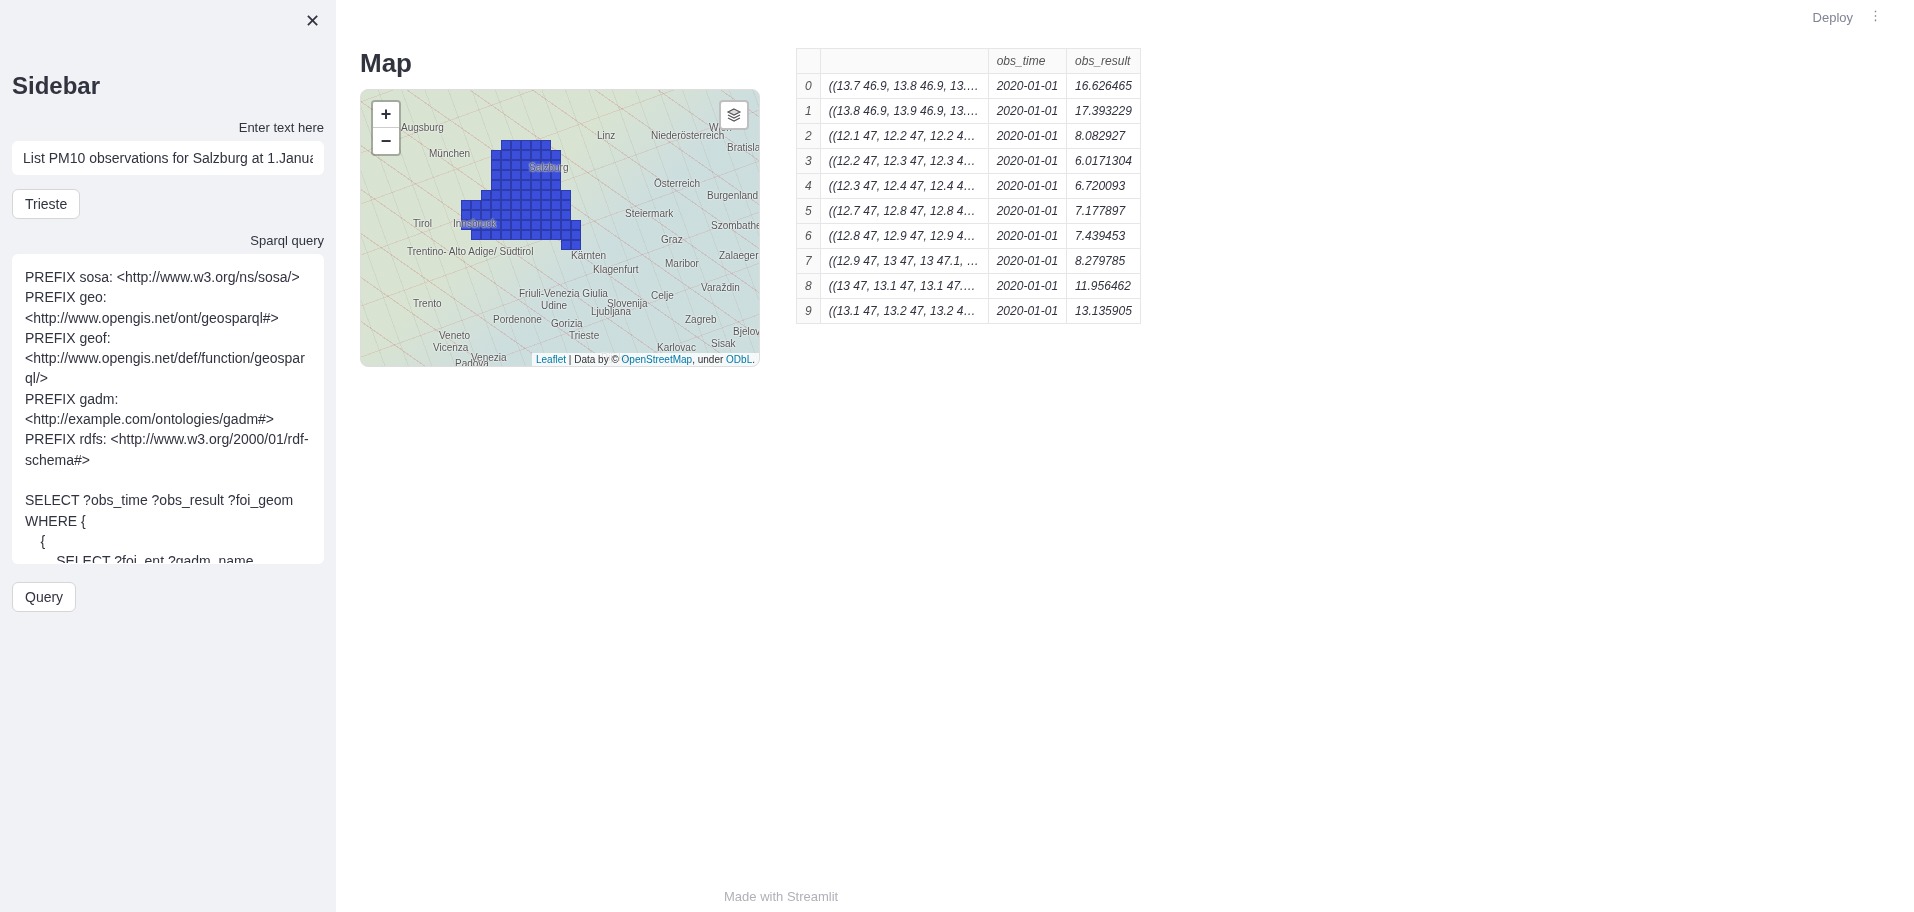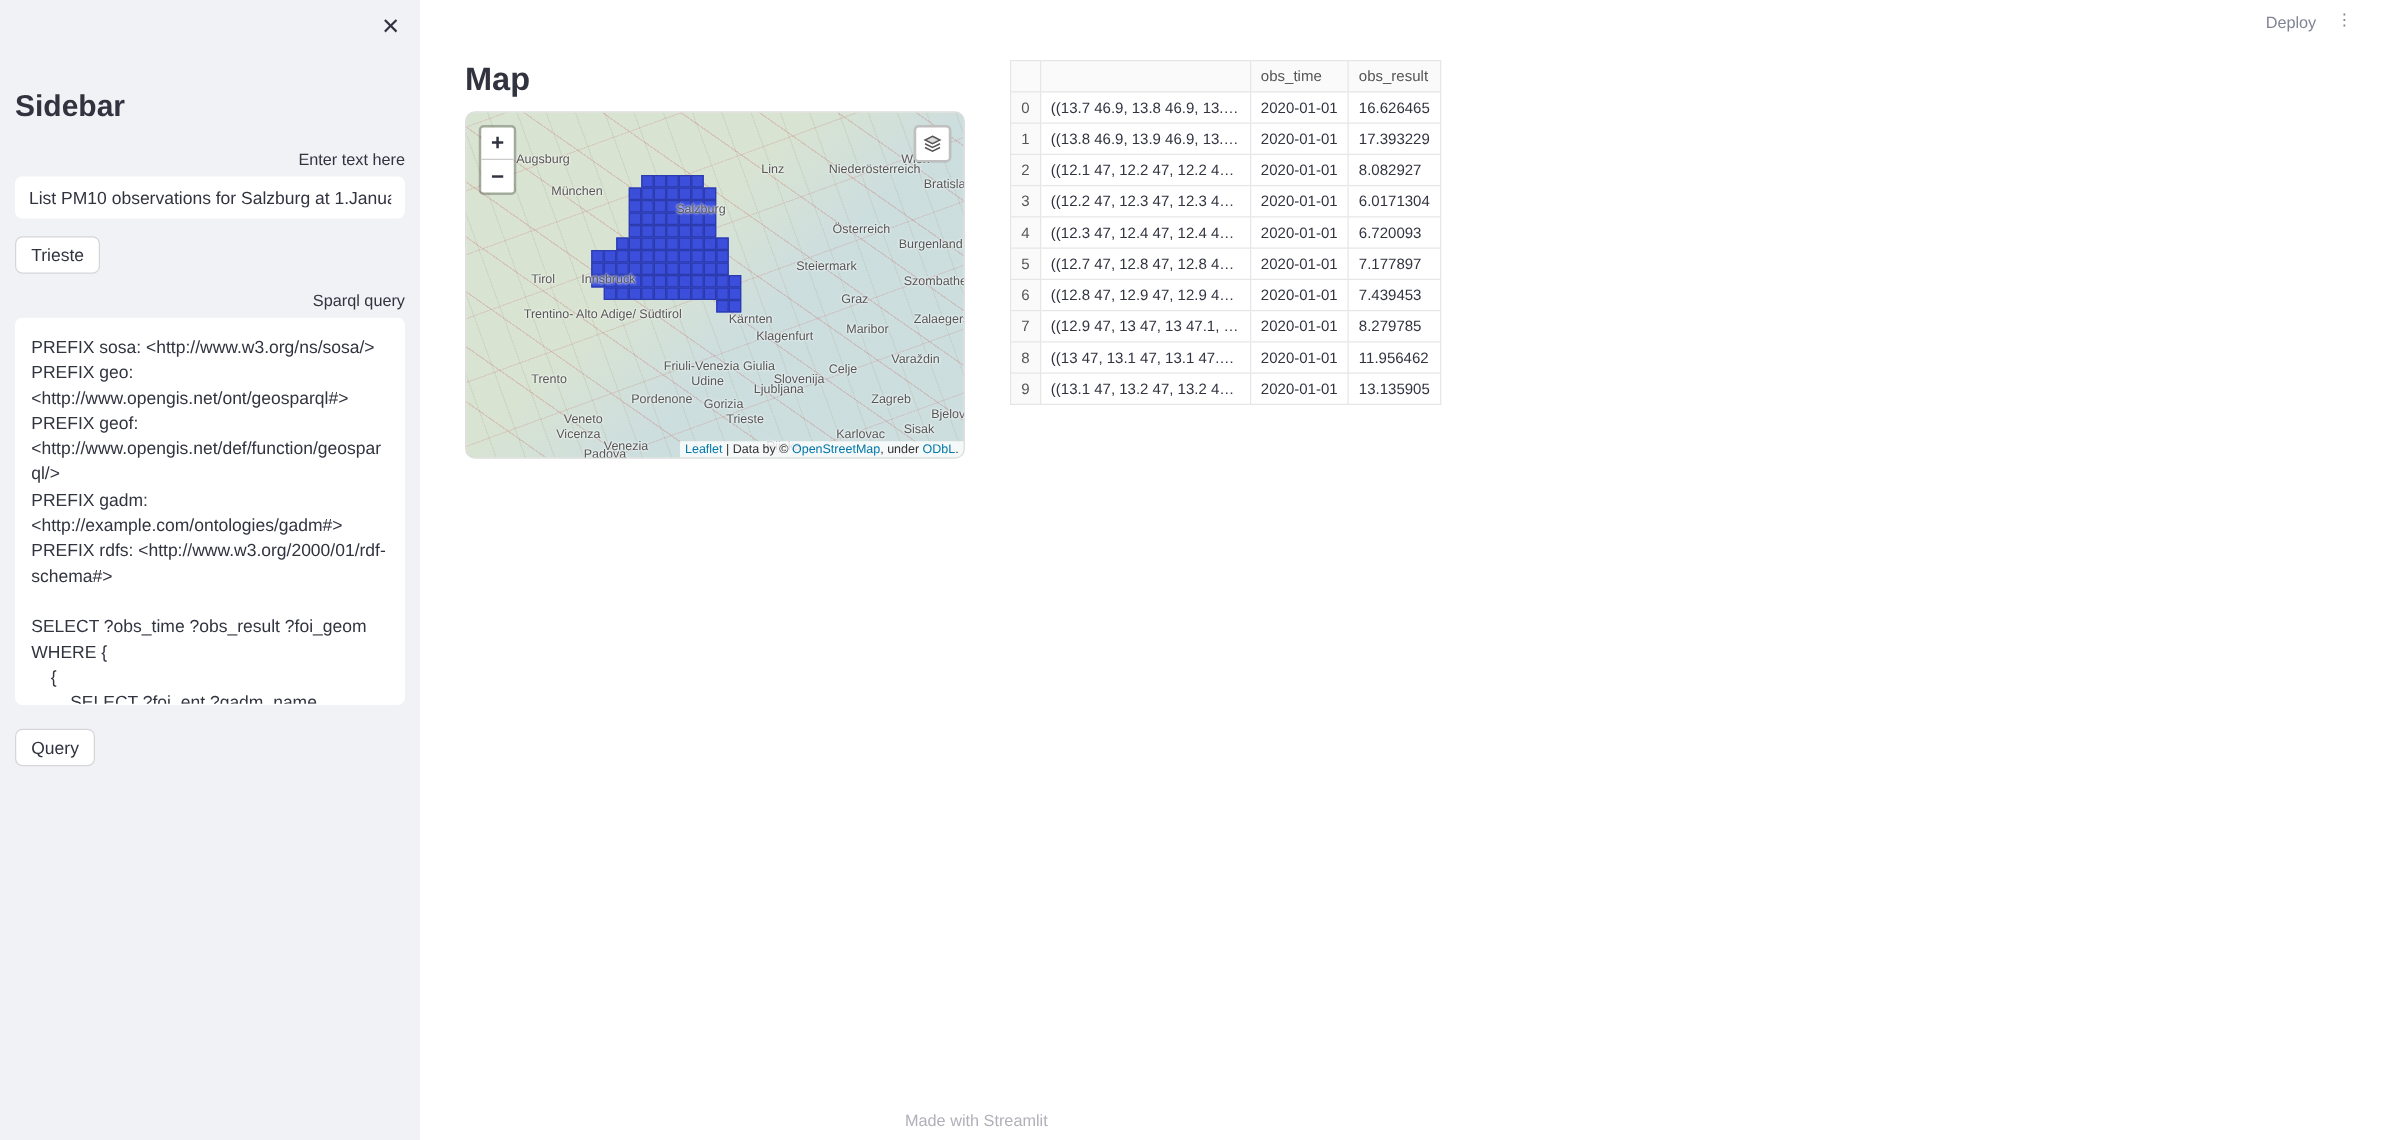--- a/index.html
+++ b/index.html
@@ -26,21 +26,21 @@
     font-size: 14px; line-height: 1.45; color: #31333f; white-space: pre-wrap;
     overflow-y: auto; resize: none;
   }
 
   
   .main { flex: 1; position: relative; overflow: auto; }
   .topbar { position: absolute; top: 6px; right: 26px; display: flex; align-items: flex-end; gap: 10px; font-size: 13px; color: #808495; }
   .menu-dots { cursor: pointer; padding: 2px 6px; }
   .deploy { cursor: pointer; }
 
-  .content { padding: 48px 36px 12px 36px; display: flex; gap: 36px; align-items: flex-start; }
+  .content { padding: 48px 36px 12px 24px; display: flex; gap: 36px; align-items: flex-start; }
   .left-col { width: 400px; flex-shrink: 0; }
   .map-title { font-size: 26px; font-weight: 600; margin-bottom: 10px; color: #31333f; }
 
   
   .map {
     width: 400px; height: 278px; border-radius: 8px; position: relative; overflow: hidden;
     background:
       linear-gradient(135deg, rgba(120,160,110,0.15) 0 40%, rgba(120,170,210,0.25) 60% 100%),
       #e9efe3;
     border: 1px solid #ddd;
@@ -61,21 +61,21 @@
 
   .poly { position: absolute; top: 50px; left: 100px; width: 120px; height: 110px; z-index: 3; }
   .poly .cell { position: absolute; width: 10px; height: 10px; background: #2b3fdd; border: 1px solid #1a2aa8; opacity: 0.9; }
 
   .map-label { position: absolute; font-size: 10px; color: #555; text-shadow: 0 0 2px #fff, 0 0 2px #fff; pointer-events: none; z-index: 4; }
 
   .attrib { position: absolute; bottom: 0; right: 0; background: rgba(255,255,255,0.8); font-size: 10px; padding: 1px 4px; color: #333; z-index: 6; }
   .attrib a { color: #0078a8; text-decoration: none; }
 
   
-  .table-wrap { flex: 1; max-width: 320px; }
+  .table-wrap { flex: 1; max-width: 320px; font-style: italic; }
   table.df { border-collapse: collapse; font-size: 12px; width: 100%; }
   table.df th, table.df td {
     border: 1px solid #e6e6e9; padding: 5px 8px; text-align: left; white-space: nowrap;
   }
   table.df th { background: #fafafa; font-weight: 400; color: #555; }
   table.df th.corner { width: 28px; background:#fafafa; }
   table.df td.idx { text-align: right; color: #555; background: #fafafa; }
   table.df td.geom { font-family: inherit; max-width: 168px; overflow: hidden; text-overflow: ellipsis; }
 
   .footer { position: absolute; bottom: 8px; left: 388px; font-size: 13px; color: #b0b0b8; }

